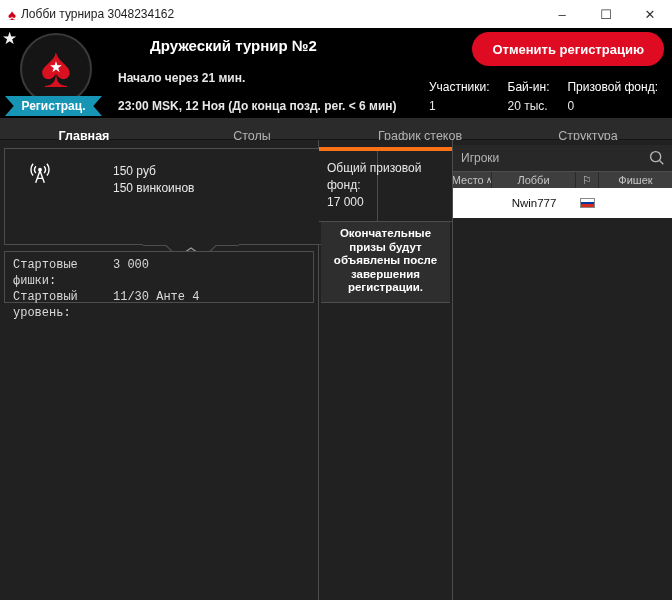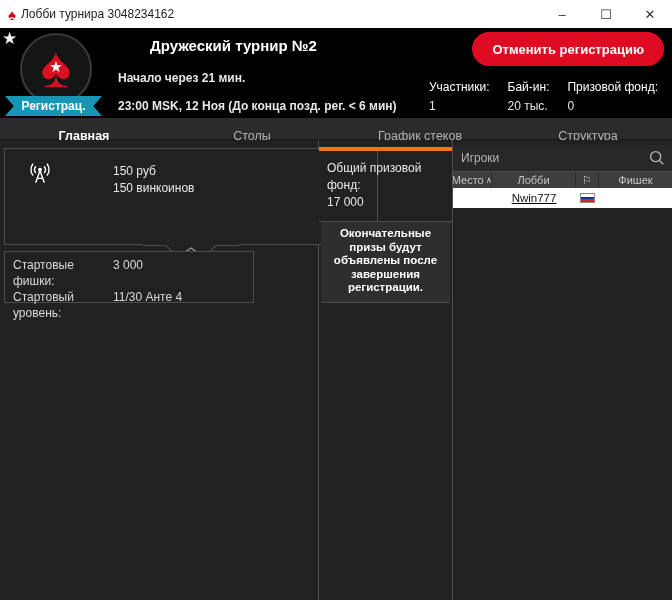--- a/index.html
+++ b/index.html
@@ -42,41 +42,41 @@
   .content { position:absolute; top:140px; left:0; width:672px; height:460px; background:#212121; }
   .col-divider { position:absolute; top:0; bottom:0; width:1px; background:#4d4d4d; }
   .div-a { left:318px; } .div-b { left:452px; }
 
   
   .box { position:absolute; border:1px solid #4d4d4d; background:#212121; }
   .box1 { left:4px; top:8px; width:374px; height:97px;padding-left:24px; }
   .b-icon { position:absolute; left:22px; top:12px; }
   .prize-lines { position:absolute; left:108px; top:14px; font-size:12px; color:#e8e8e8; line-height:17px; }
   .handle { position:absolute; left:50%; bottom:-10px; transform:translateX(-50%); width:96px; height:12px; }
-  .box2 { left:4px; top:111px; width:250px; height:52px; }
+  .box2 { left:4px; top:111px; width:310px; height:52px;font-family:Liberation Mono, monospace; }
   .kv { display:grid; grid-template-columns:100px 1fr; padding:5px 8px; font-size:12px; color:#d9d9d9; line-height:16px; }
 
   
   .col-mid { position:absolute; left:319px; top:0; width:133px; }
   .sec1 { border-top:4px solid #f97316; border-bottom:1px solid #4d4d4d; padding:9px 8px 10px 8px; font-size:12px; color:#e8e8e8; line-height:17px; margin-top:7px; }
   .sec2 { margin:0 2px; background:#2e2e2e; border-bottom:1px solid #4d4d4d; padding:5px 4px 7px 4px;
           font-size:11.5px; font-weight:bold; color:#ffffff; text-align:center; line-height:13.5px; }
 
   
   .col-right { position:absolute; left:453px; top:0; width:219px; }
   .searchbar { position:relative; margin-top:5px; height:27px; background:#282828; border-bottom:1px solid #4d4d4d; }
   .searchbar input { position:absolute; left:0; top:0; width:100%; height:100%; background:transparent; border:none; outline:none;
                      color:#dddddd; font-size:12px; font-family:inherit; padding:0 36px 0 8px; }
   .searchbar input::placeholder { color:#b5b5b5; opacity:1; }
   .search-icon { position:absolute; right:6px; top:4px; }
   .thead { display:grid; grid-template-columns:39px 84px 23px 1fr; height:16px; background:#3e3e3e; }
   .th { display:flex; align-items:center; justify-content:center; font-size:11px; color:#c6c6c6; border-right:1px solid #2a2a2a; overflow:hidden; white-space:nowrap; cursor:pointer; }
   .th:last-child { border-right:none; }
   .sort-caret { font-size:9px; margin-left:2px; color:#c6c6c6; }
-  .trow { display:grid; grid-template-columns:39px 84px 23px 1fr; height:20px; background:#ffffff;text-decoration:underline; }
+  .trow { display:grid; grid-template-columns:39px 84px 23px 1fr; height:30px; background:#ffffff; }
   .td { display:flex; align-items:center; justify-content:center; font-size:11.5px; color:#111; overflow:hidden; }
   .ruflag { width:15px; height:10px; border:1px solid #888; display:flex; flex-direction:column; }
   .ruflag div { flex:1; }
   .f-w { background:#ffffff; } .f-b { background:#0039a6; } .f-r { background:#d52b1e; }
 </style>
 </head>
 <body>
 
 <div class="window">
 

